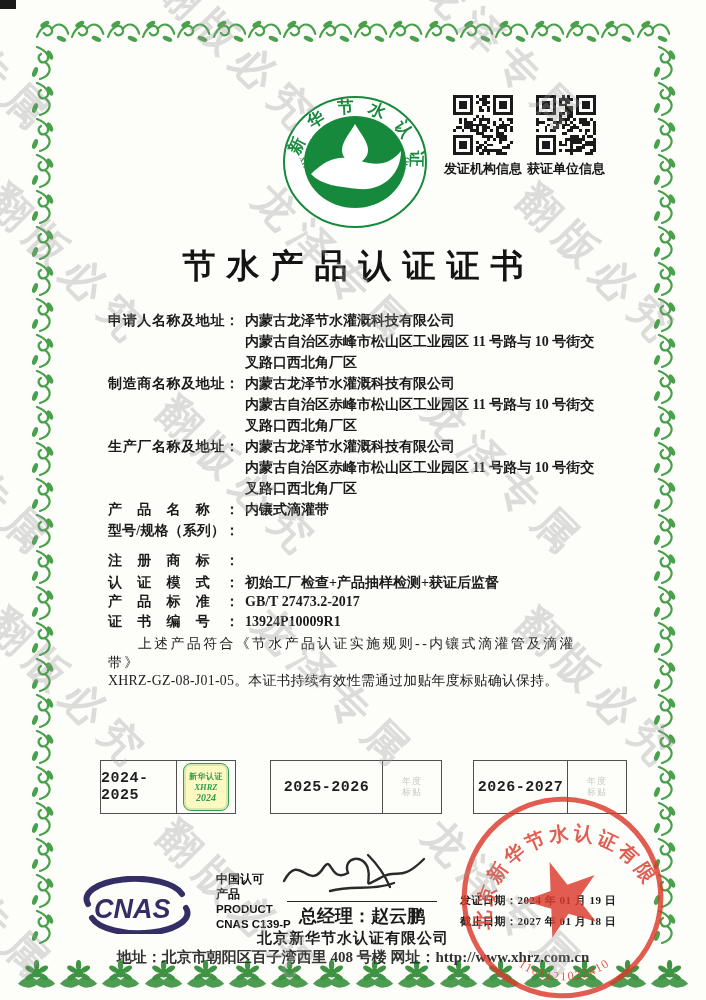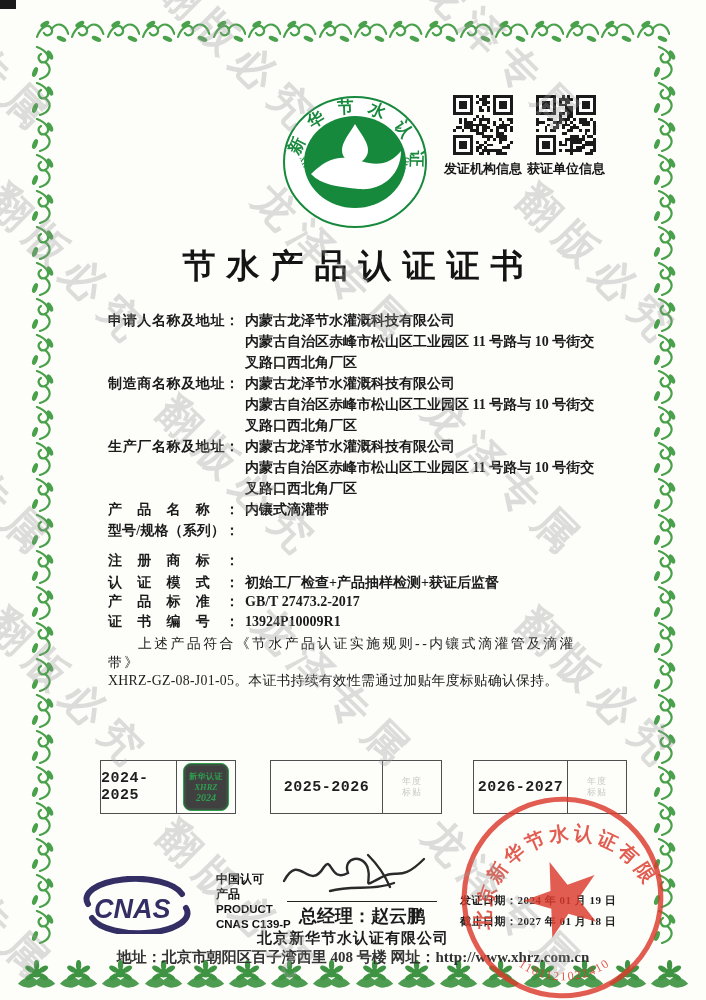--- a/index.html
+++ b/index.html
@@ -44,21 +44,21 @@
   .cl1{font-size:13.8px;line-height:18.5px;letter-spacing:2.5px;text-indent:30px;}
   .cl2{font-size:13.8px;line-height:18.5px;letter-spacing:0.3px;}
 
   
   #year-boxes{position:absolute;left:100px;top:760px;display:flex;z-index:2;}
   .year-box{height:52px;border:1px solid #4f4f4f;display:flex;}
   .yb0{width:134px;} .yb1{width:170px;margin-left:34px;} .yb2{width:152px;margin-left:31px;}
   .yb-year{flex:1;display:flex;align-items:center;justify-content:center;
            font-family:Liberation Mono, monospace;font-size:15px;font-weight:600;letter-spacing:.5px;color:#1e1e1e;}
   .yb-right{width:58px;border-left:1px solid #4f4f4f;display:flex;align-items:center;justify-content:center;}
-  .sticker{width:44px;height:46px;border:1.6px solid #2f9e4f;border-radius:8px;background:#404040;
+  .sticker{width:44px;height:46px;border:1.6px solid #2f9e4f;border-radius:8px;background:#fef9c3;
            box-shadow:inset 0 0 0 2px rgba(47,158,79,.18);display:flex;flex-direction:column;
            align-items:center;justify-content:center;color:#2f9e4f;font-weight:bold;z-index:3;}
   .sticker .s1{font-size:8px;letter-spacing:.5px;}
   .sticker .s2{font-size:8.5px;font-style:italic;}
   .sticker .s3{font-size:10px;font-style:italic;}
   .yb-ph{width:24px;font-size:9px;line-height:11px;color:#c9c9c7;letter-spacing:1px;text-align:center;}
 
   
   .cnas-svg{position:absolute;left:80px;top:876px;z-index:2;}
   .cnas-text{position:absolute;left:200px;top:872px;z-index:2;font-family:"Liberation Sans",sans-serif;}

